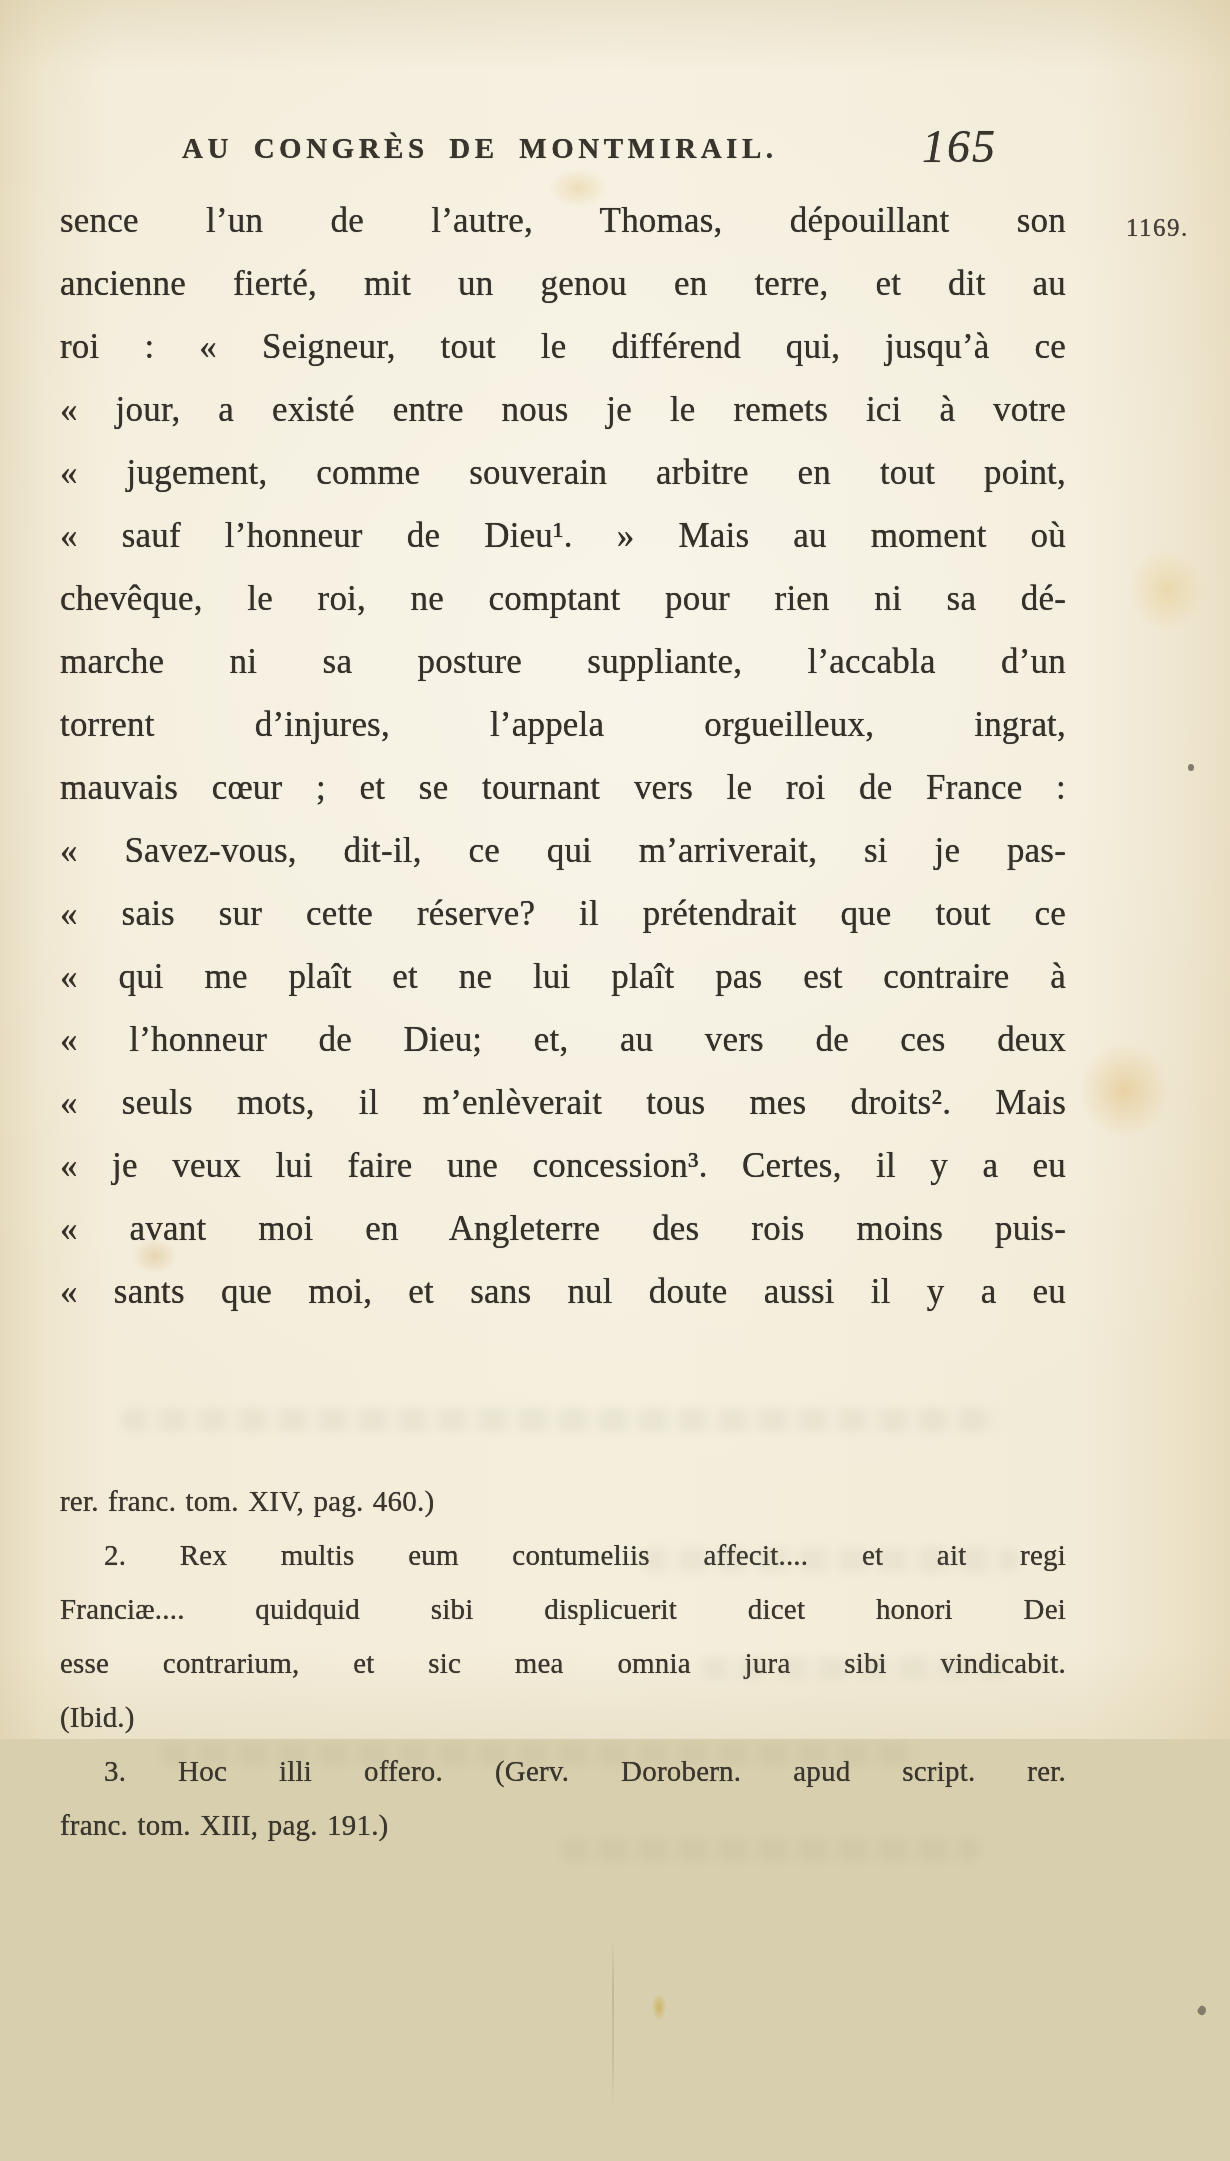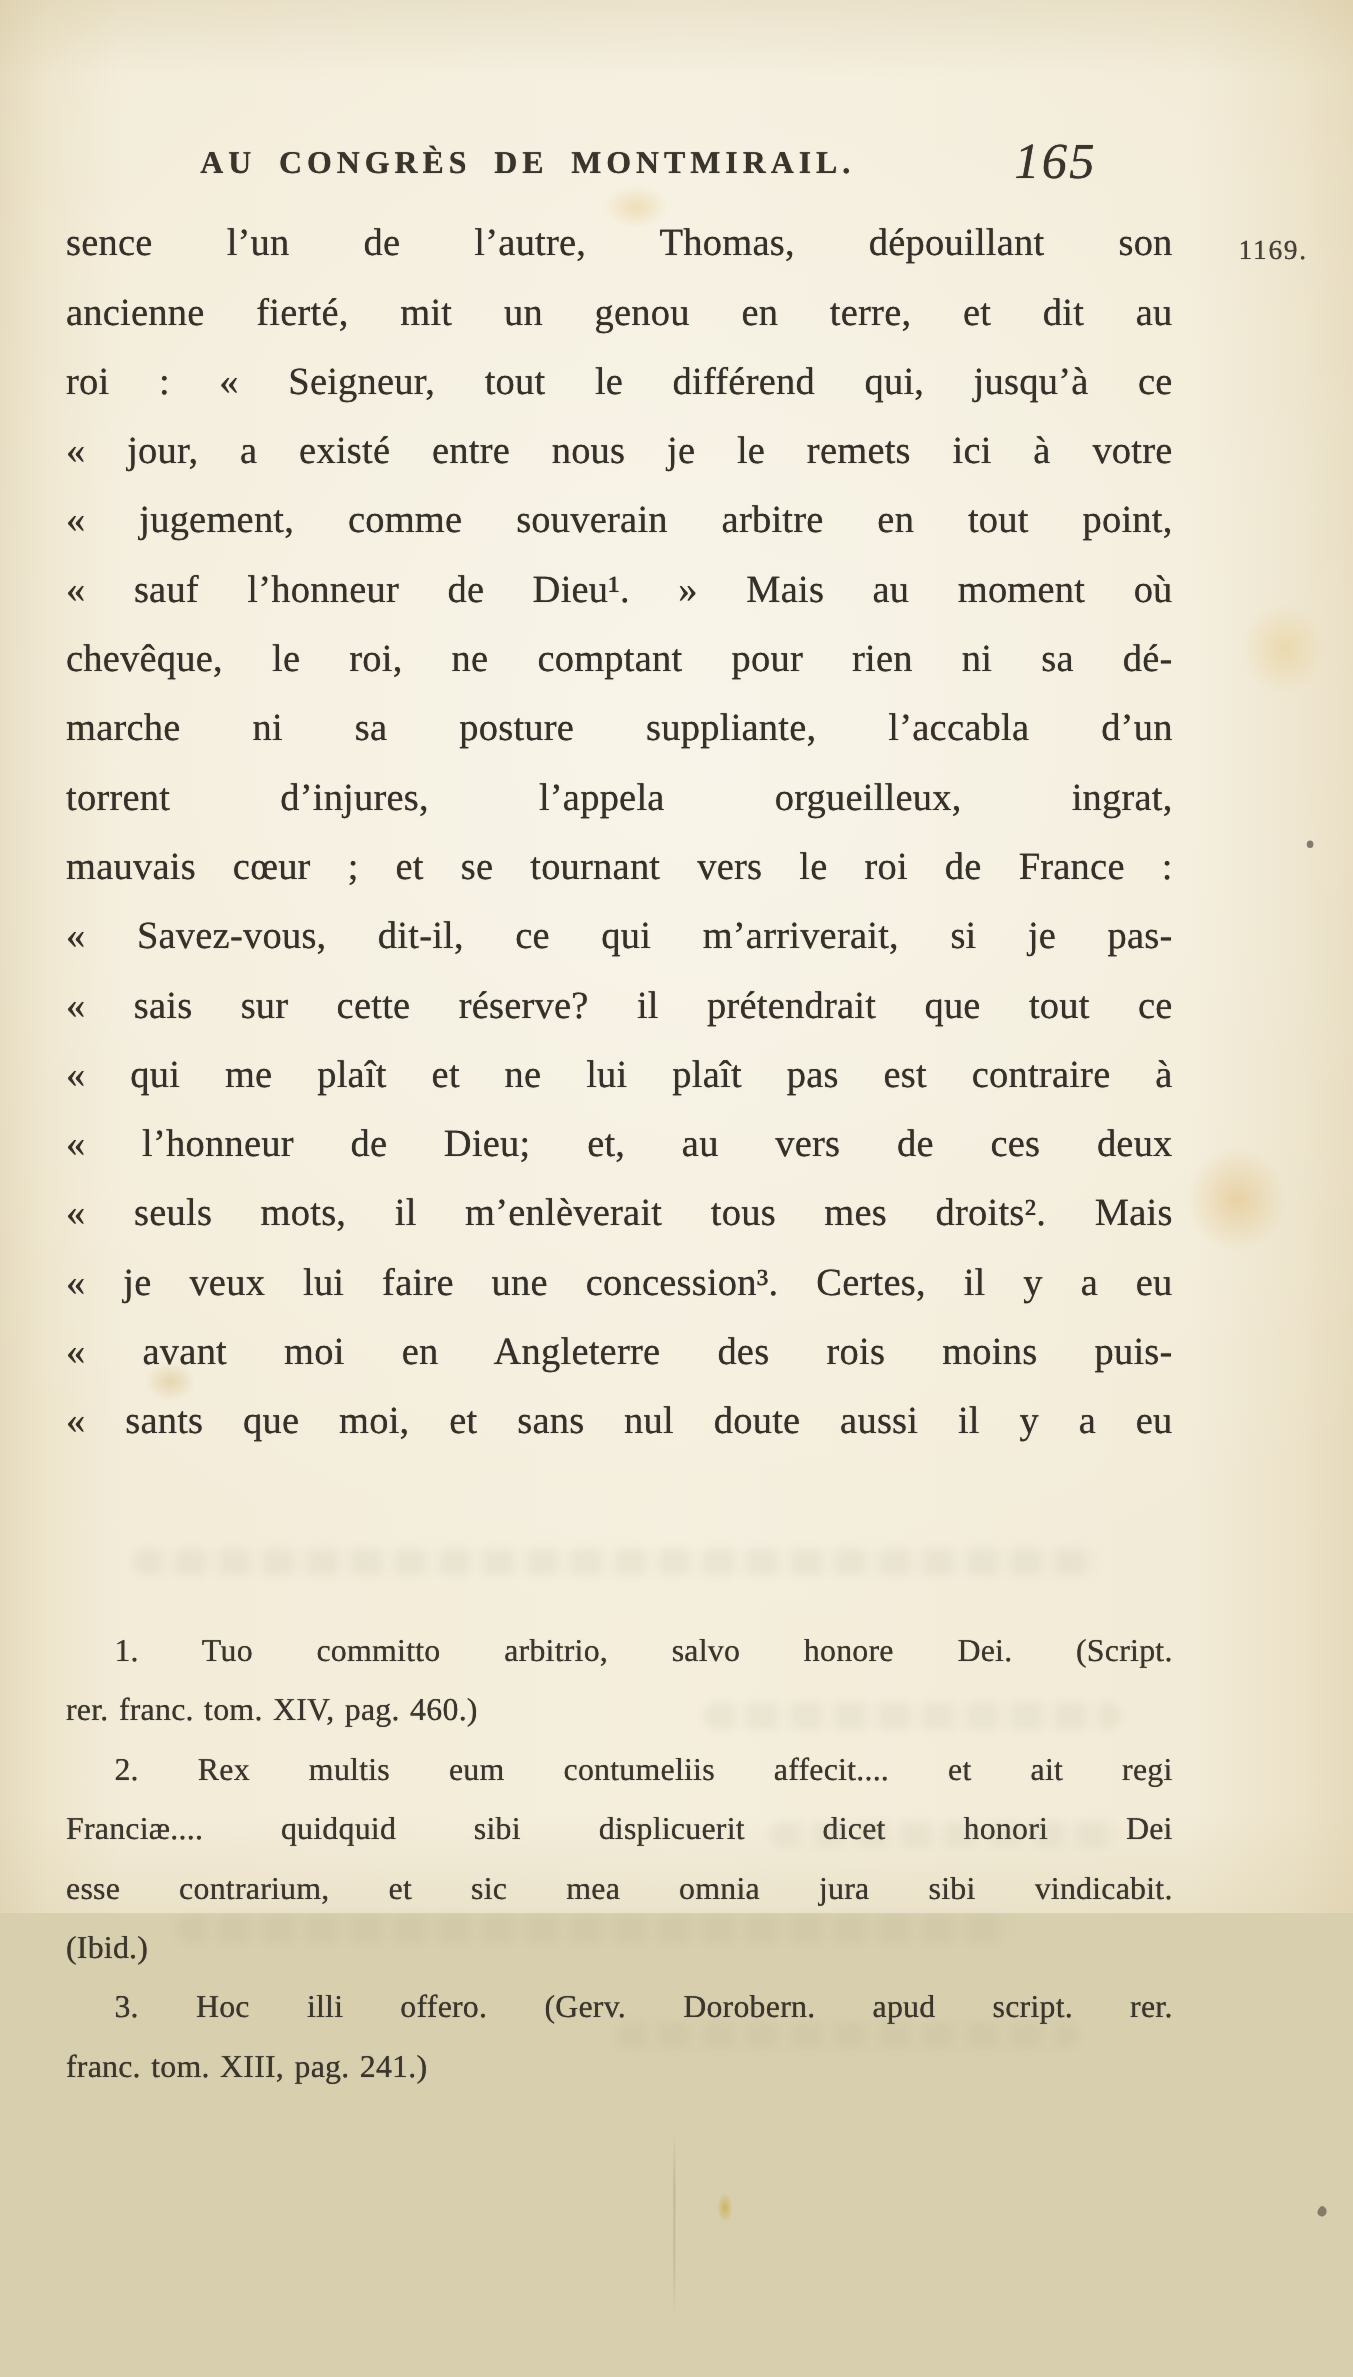--- a/index.html
+++ b/index.html
@@ -113,28 +113,27 @@
       <div class="line">« sais sur cette réserve? il prétendrait que tout ce</div>
       <div class="line">« qui me plaît et ne lui plaît pas est contraire à</div>
       <div class="line">« l’honneur de Dieu; et, au vers de ces deux</div>
       <div class="line">« seuls mots, il m’enlèverait tous mes droits². Mais</div>
       <div class="line">« je veux lui faire une concession³. Certes, il y a eu</div>
       <div class="line">« avant moi en Angleterre des rois moins puis-</div>
       <div class="line">« sants que moi, et sans nul doute aussi il y a eu</div>
     </div>
 
   <div class="footnotes" id="footnotes">
-      <div class="fline indent fill">1. Tuo committo arbitrio, salvo honore Dei. (Script.</div>
       <div class="fline">rer. franc. tom. XIV, pag. 460.)</div>
       <div class="fline indent fill">2. Rex multis eum contumeliis affecit.... et ait regi</div>
       <div class="fline fill">Franciæ.... quidquid sibi displicuerit dicet honori Dei</div>
       <div class="fline fill">esse contrarium, et sic mea omnia jura sibi vindicabit.</div>
       <div class="fline">(Ibid.)</div>
       <div class="fline indent fill">3. Hoc illi offero. (Gerv. Dorobern. apud script. rer.</div>
-      <div class="fline">franc. tom. XIII, pag. 241.)</div>
+      <div class="fline">franc. tom. XIII, pag. 191.)</div>
     </div>
 
   <div class="stain stain-a"></div>
   <div class="stain stain-b"></div>
   <div class="stain stain-c"></div>
   <div class="stain stain-d"></div>
   <div class="stain stain-e"></div>
   <div class="speck speck-a"></div>
   <div class="speck speck-b"></div>
   <div class="crease"></div>

